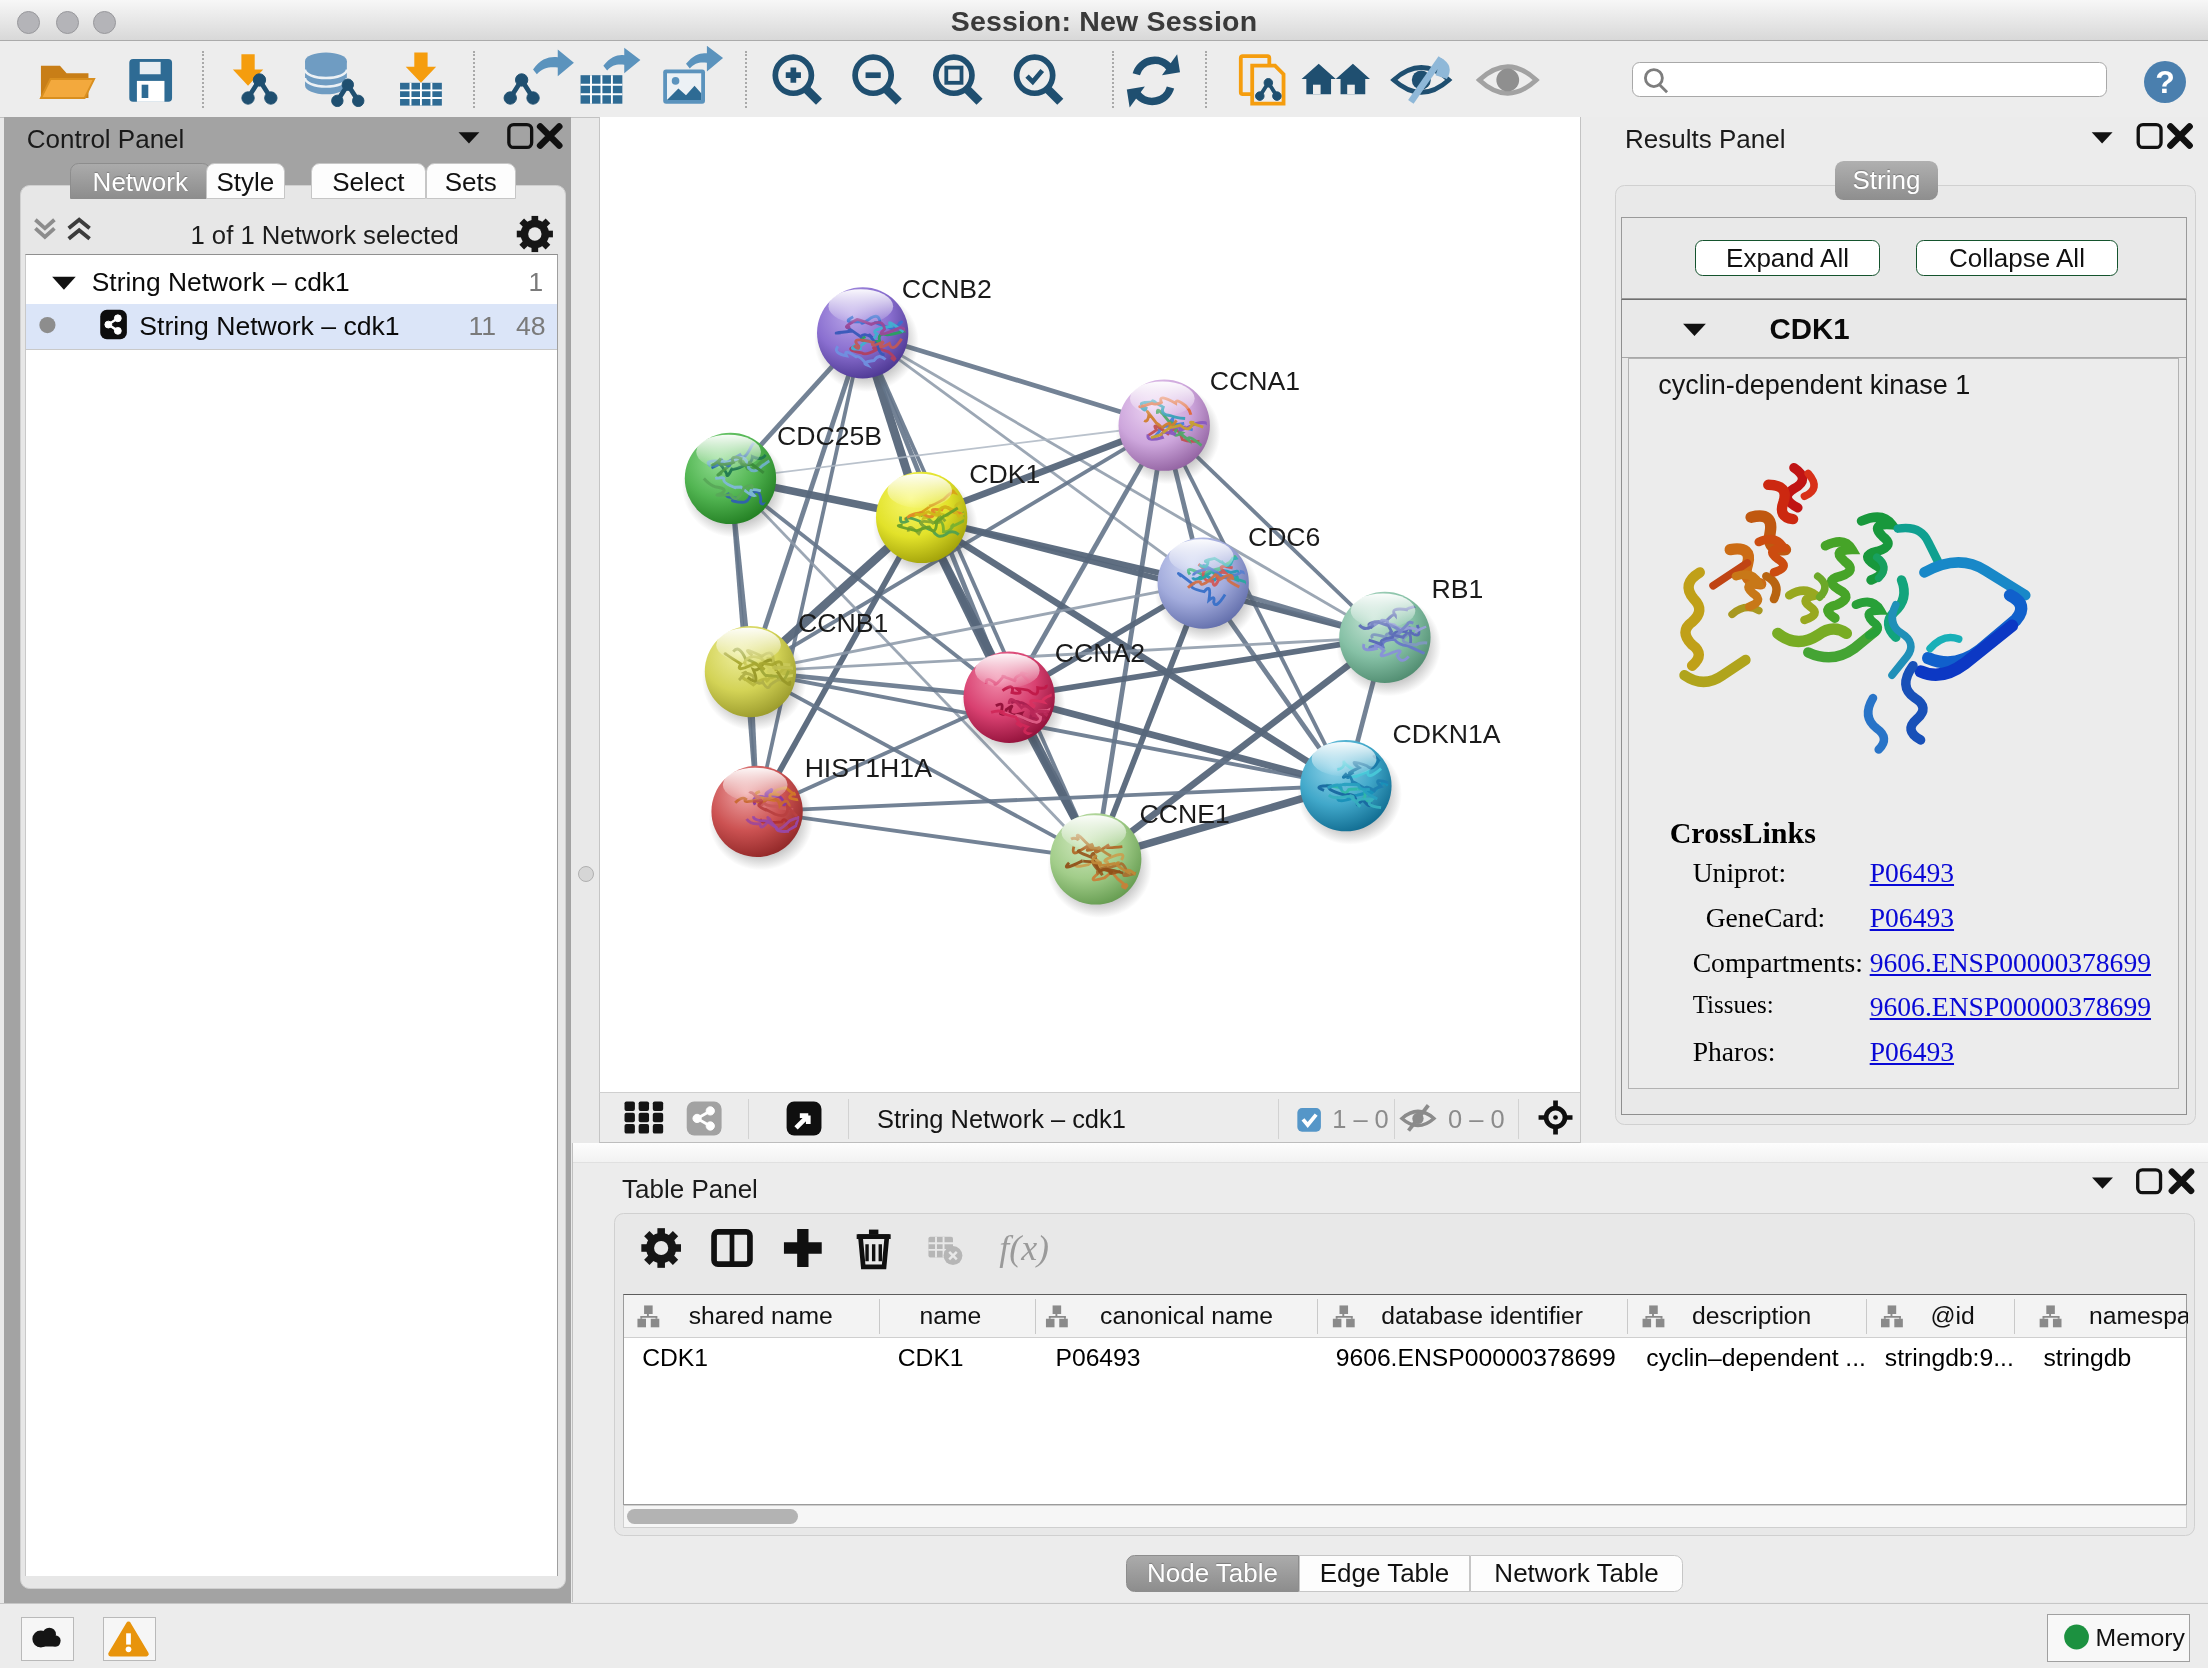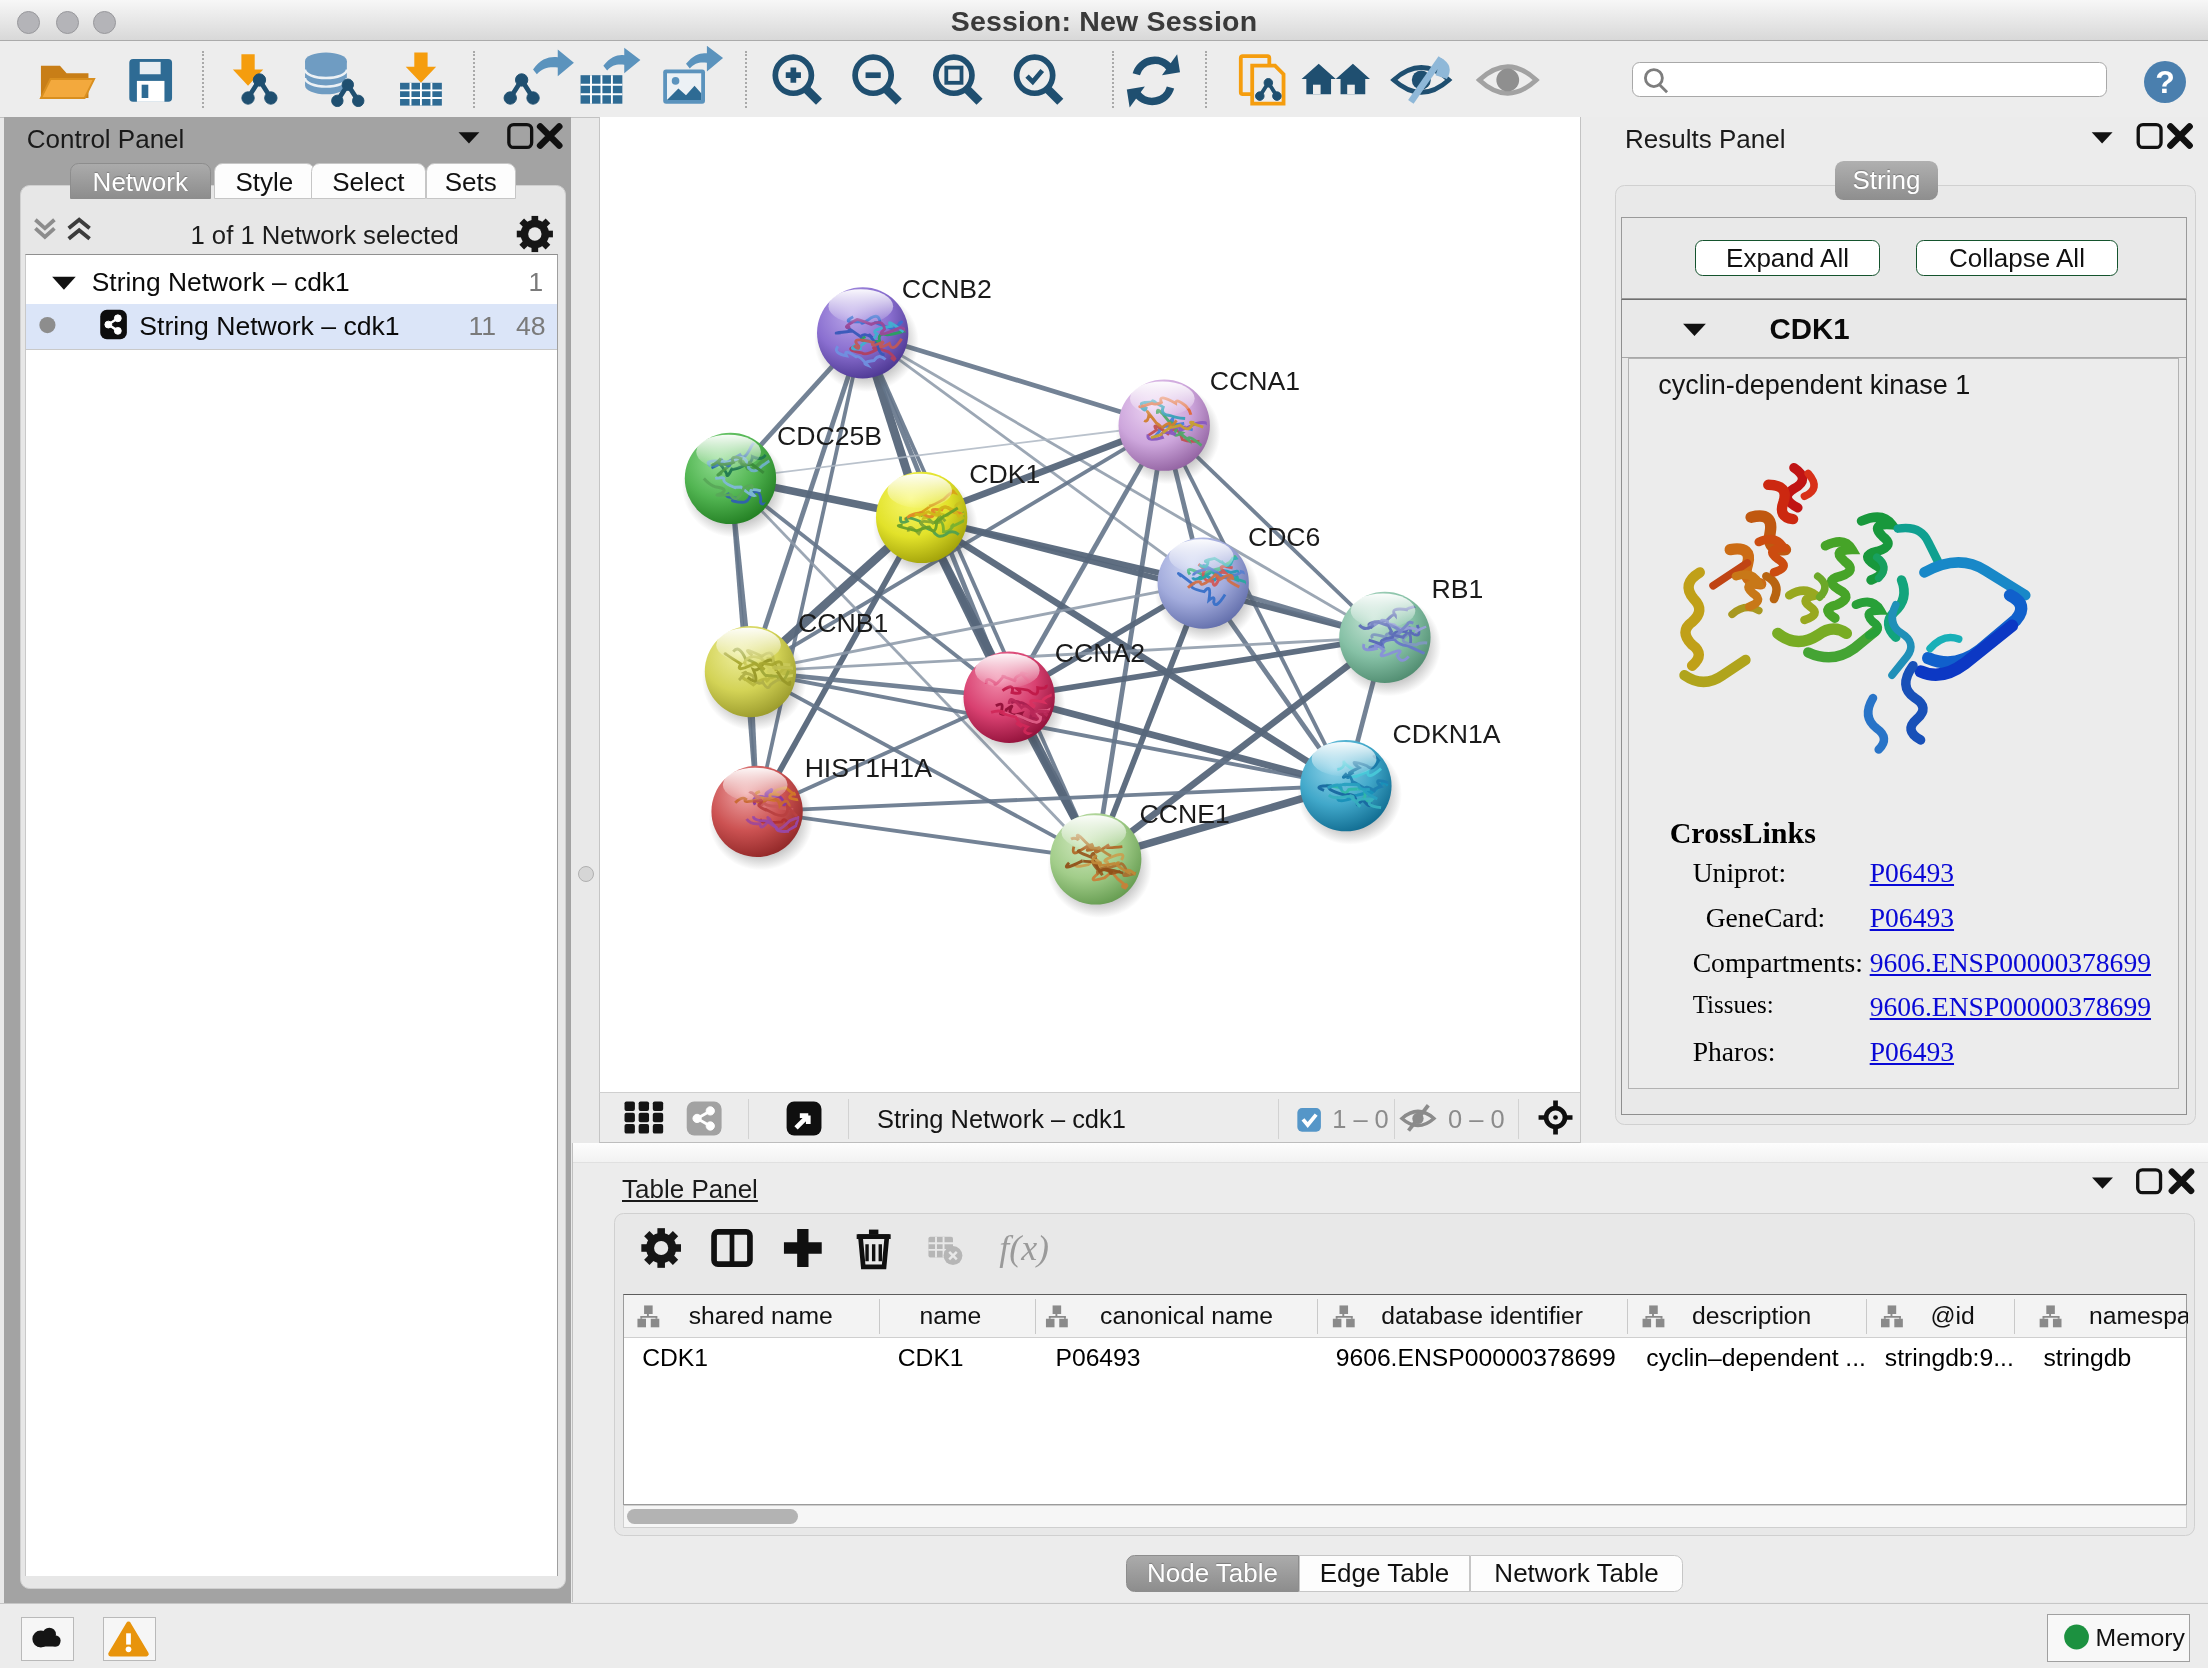--- a/index.html
+++ b/index.html
@@ -228,21 +228,21 @@
 <div class="abs" id="ctrlpanel">
 
   <div class="paneltitle" style="position:absolute;left:23px;top:6.7px;">Control Panel</div>
   <svg width="567" height="38" style="position:absolute;left:0;top:0" viewBox="0 0 596 40">
     <path d="M478 16 l22 0 -11 12 z" fill="#111"></path>
     <rect x="531" y="8" width="24" height="24" rx="5" fill="none" stroke="#111" stroke-width="3.5"></rect>
     <path d="M564 10 l20 20 M584 10 l-20 20" stroke="#111" stroke-width="7" stroke-linecap="round"></path>
   </svg>
 
   <div class="tab tabsel" style="left:66px;top:46px;width:141px;">Network</div>
-  <div class="tab" style="left:210px;top:46px;width:101px;">Style</div>
+  <div class="tab" style="left:202px;top:46px;width:79px;">Style</div>
   <div class="tab" style="left:307px;top:46px;width:115px;">Select</div>
   <div class="tab" style="left:422px;top:46px;width:90px;">Sets</div>
 
   <div id="cbox"></div>
 
   <svg width="567" height="44" style="position:absolute;left:0;top:95px" viewBox="0 0 596 46">
     <g stroke="#8c8c8c" stroke-width="4" fill="none">
         <path d="M33 17 l10 9 10 -9 M33 8 l10 9 10 -9"></path>
       </g>
     <g stroke="#3c3c3c" stroke-width="4" fill="none">
@@ -732,21 +732,21 @@
       <div class="serif" style="position:absolute;left:64px;top:632px;font-size:25px;color:#000;">Tissues:</div>
       <div class="xlink" style="position:absolute;left:241px;top:632px;font-size:27.6px;">9606.ENSP00000378699</div>
       <div class="serif" style="position:absolute;left:64px;top:677px;font-size:27.6px;color:#000;">Pharos:</div>
       <div class="xlink" style="position:absolute;left:241px;top:677px;font-size:27.6px;">P06493</div>
     </div>
   </div>
 </div>
 
 <div class="abs" id="tablepanel">
   <div id="tpsplit"></div>
-  <div class="paneltitle" style="position:absolute;left:49px;top:31px;text-decoration:underline;">Table Panel</div>
+  <div class="paneltitle" style="position:absolute;left:49px;top:31px;">Table Panel</div>
   <svg width="1637" height="67" style="position:absolute;left:0;top:0" viewBox="0 0 1721 70">
     <path d="M1597 36 l22 0 -11 12 z" fill="#111"></path>
     <rect x="1645" y="28" width="24" height="24" rx="5" fill="none" stroke="#111" stroke-width="3.5"></rect>
     <path d="M1681 30 l20 20 M1701 30 l-20 20" stroke="#111" stroke-width="7" stroke-linecap="round"></path>
   </svg>
   <div id="tbox">
     <svg width="438" height="68" style="position:absolute;left:0;top:0" viewBox="0 0 460 72">
       <g transform="translate(47,36)" fill="#161616">
           <circle r="11" fill="none" stroke="#161616" stroke-width="10"></circle>
         <g>

